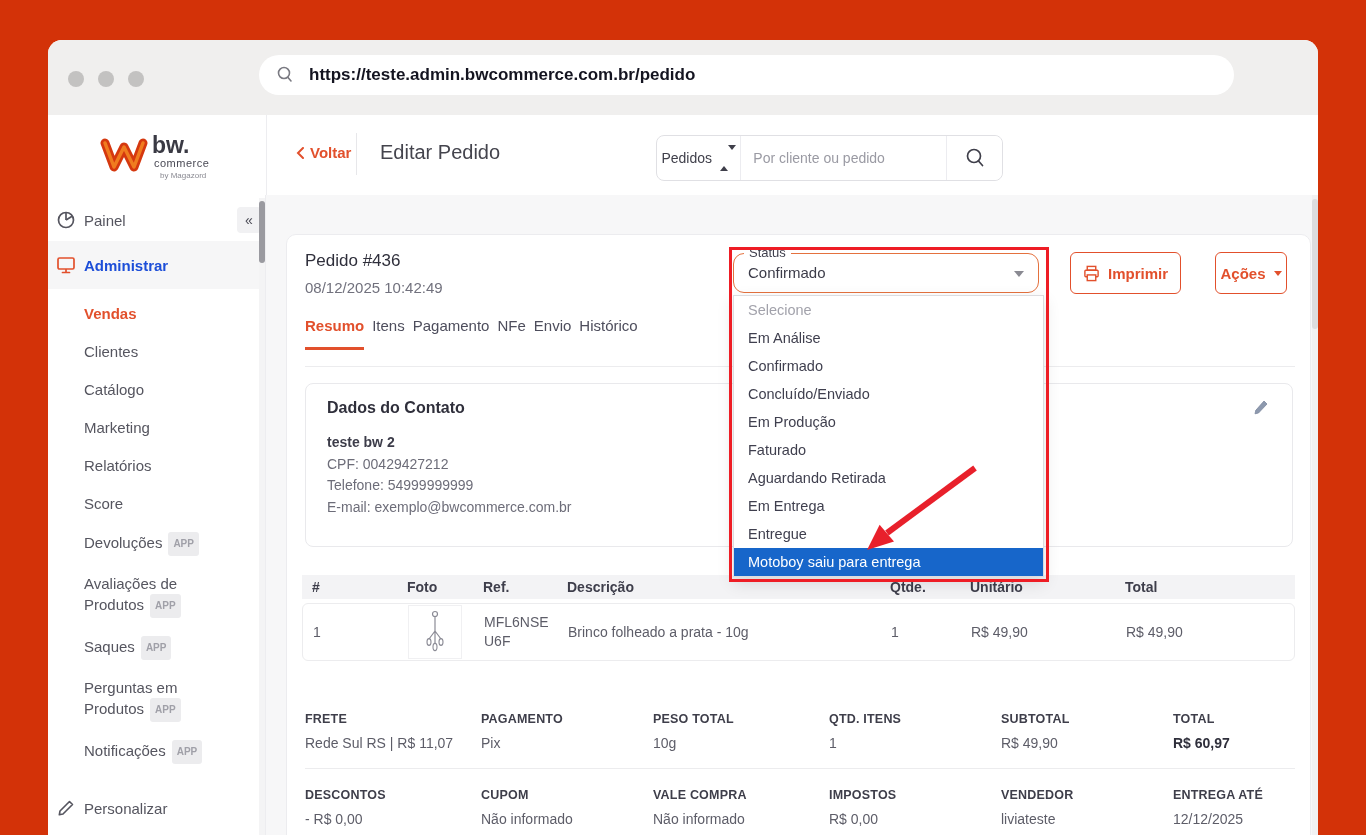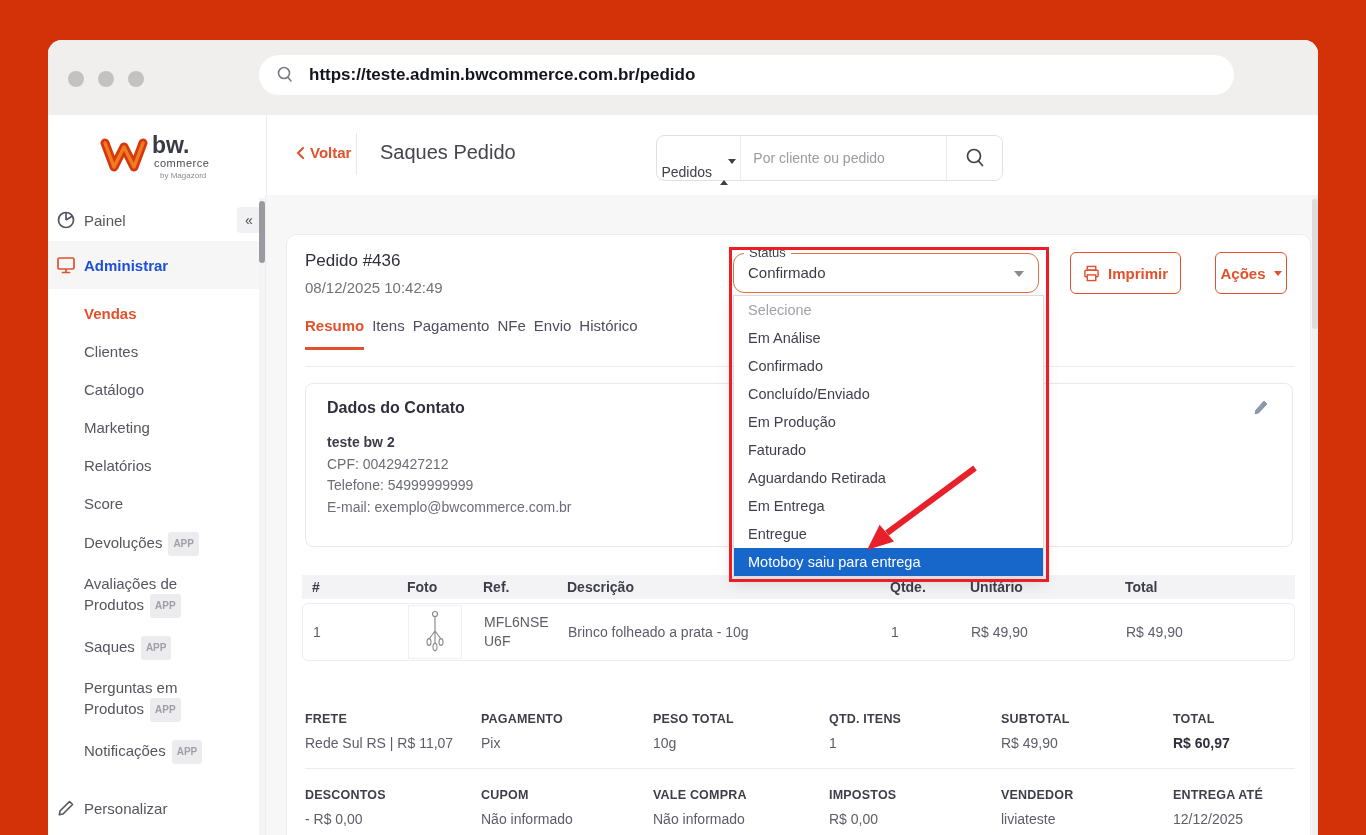--- a/index.html
+++ b/index.html
@@ -13,21 +13,21 @@
   
   .appbar{position:absolute;left:0;top:75px;width:100%;height:80px;background:#fff;border-bottom:1px solid #ededf0;}
   .logoblock{position:absolute;left:0;top:0;width:218px;height:80px;border-right:1px solid #ededf0;}
   .brandname{position:absolute;left:104px;top:20px;font-size:23px;font-weight:800;color:#3a3a44;line-height:20px;}
   .brandsub{position:absolute;left:106px;top:42px;font-size:11px;color:#4a4a55;letter-spacing:.5px;}
   .brandby{position:absolute;left:112px;top:56px;font-size:8px;color:#8a8a92;}
   .backlink{position:absolute;left:248px;top:29px;font-size:15px;color:#e2502c;font-weight:600;display:flex;align-items:center;gap:6px;}
   .hdr-divider{position:absolute;left:308px;top:18px;width:1px;height:42px;background:#e7e7ea;}
   .pagetitle{position:absolute;left:332px;top:26px;font-size:20px;font-weight:500;color:#44444d;}
   .searchgroup{position:absolute;left:608px;top:20px;width:345px;height:44px;border:1px solid #e0e0e4;border-radius:8px;background:#fff;display:flex;align-items:stretch;}
-  .scope{width:93px;display:flex;align-items:flex-end;justify-content:center;gap:8px;font-size:14px;color:#3f3f4a;border-right:1px solid #ececf0;}
+  .scope{width:93px;display:flex;align-items:center;justify-content:center;gap:8px;font-size:14px;color:#3f3f4a;border-right:1px solid #ececf0;}
   .tri-up{width:0;height:0;border-left:4px solid transparent;border-right:4px solid transparent;border-bottom:5px solid #3f3f4a;margin-bottom:2px;}
   .tri-dn{width:0;height:0;border-left:4px solid transparent;border-right:4px solid transparent;border-top:5px solid #3f3f4a;}
   .searchinput{flex:1;border:0;outline:none;font-size:14px;padding:0 12px;color:#3f3f4a;font-family:"Liberation Sans",sans-serif;border-radius:8px;}
   .searchinput::placeholder{color:#9a9aa3;}
   .searchbtn{width:61px;border-left:1px solid #ececf0;display:flex;align-items:center;justify-content:center;border-radius:0 8px 8px 0;background:#fff;}
   .topicon{position:absolute;top:103px;width:24px;height:24px;}
   .chatbadge{position:absolute;left:1098px;top:101px;width:19px;height:19px;border-radius:50%;background:#e03419;color:#fff;font-size:11px;font-weight:700;display:flex;align-items:center;justify-content:center;}
   .avatar{position:absolute;left:1115px;top:96px;width:38px;height:38px;border-radius:50%;background:#fff;border:1px solid #e2e2e6;display:flex;flex-direction:column;align-items:center;justify-content:center;}
   .acct{position:absolute;left:1162px;top:98px;line-height:17px;}
   .acct .co{font-size:13px;color:#3f3f4d;}
@@ -112,21 +112,21 @@
       <div class="brandby">by Magazord</div>
     </div>
 
     <div class="backlink">
       <svg width="8" height="12" viewBox="0 0 8 12">
           <polyline points="7,1 2,6 7,11" fill="none" stroke="#e2502c" stroke-width="2" stroke-linecap="round"></polyline>
         </svg>
       <span>Voltar</span>
     </div>
     <div class="hdr-divider"></div>
-    <div class="pagetitle">Saques Pedido</div>
+    <div class="pagetitle">Editar Pedido</div>
 
     <div class="searchgroup">
       <div class="scope">
         <span>Pedidos</span>
         <span><span class="tri-up"></span><span class="tri-dn"></span></span>
       </div>
       <input class="searchinput" placeholder="Por cliente ou pedido" style="">
       <div class="searchbtn">
         <svg width="22" height="22" viewBox="0 0 22 22">
             <circle cx="10" cy="9" r="6.5" fill="none" stroke="#3f3f4a" stroke-width="1.7"></circle>

